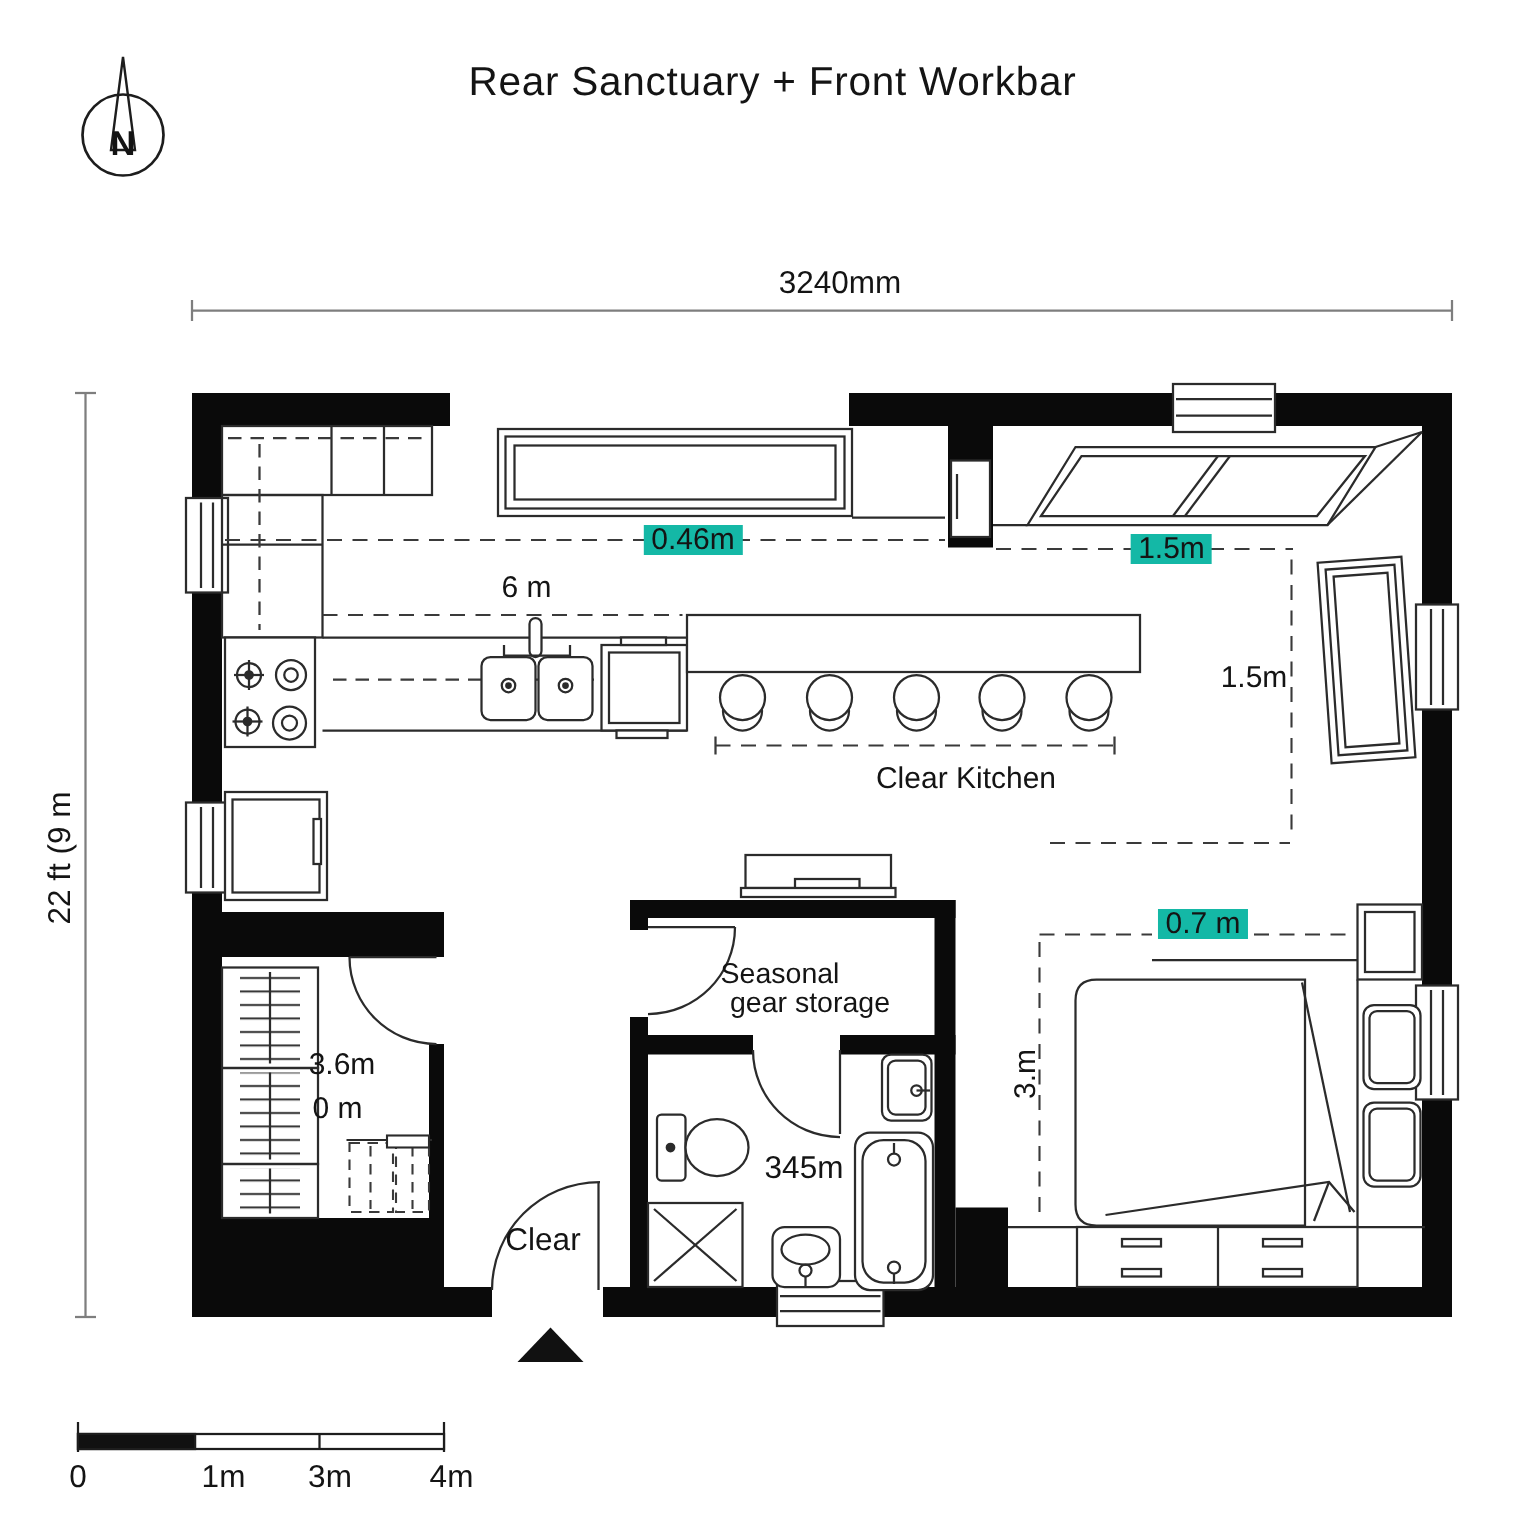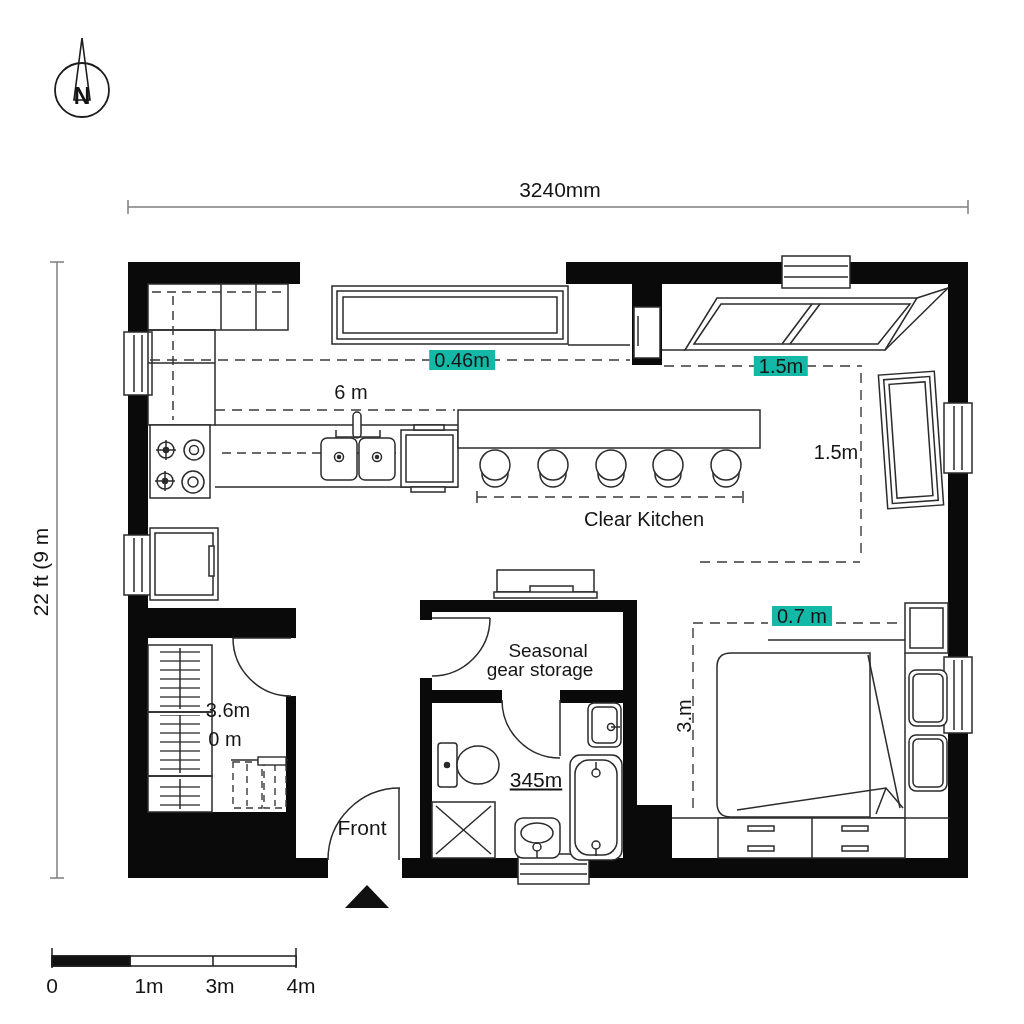--- a/index.html
+++ b/index.html
@@ -325,40 +325,41 @@
   <g stroke="#1d1d1d" stroke-width="1.5">
     <line x1="52" y1="948" x2="52" y2="968"></line>
     <line x1="296" y1="948" x2="296" y2="968"></line>
     <rect x="52" y="956" width="244" height="10" fill="#fff"></rect>
     <rect x="52" y="956" width="78" height="10" fill="#111"></rect>
     <line x1="130" y1="956" x2="130" y2="966"></line>
     <line x1="213" y1="956" x2="213" y2="966"></line>
   </g>
 </svg>
 
+<div class="lbl t-title" style="left:515px;top:55px;">Rear Sanctuary + Front Workbar</div>
 <div class="lbl t-n" style="left:82px;top:96px;">N</div>
 
 <div class="lbl t-big" style="left:560px;top:189px;">3240mm</div>
 <div class="lbl rot t-big" style="left:40px;top:572px;">22 ft (9 m</div>
 
 <div class="lbl bg" style="left:462px;top:360px;">0.46m</div>
 <div class="lbl" style="left:351px;top:392px;">6 m</div>
 <div class="lbl bg" style="left:781px;top:366px;">1.5m</div>
 <div class="lbl" style="left:836px;top:452px;">1.5m</div>
 <div class="lbl" style="left:611px;top:519px;margin-left:33px;">Clear Kitchen</div>
 
 <div class="lbl" style="left:228px;top:710px;">3.6m</div>
 <div class="lbl" style="left:225px;top:739px;">0 m</div>
 
-<div class="lbl t-sm" style="left:548px;top:650px;">Seasonal</div>
+<div class="lbl t-sm" style="left:520px;top:650px;">Seasonal</div>
 <div class="lbl t-sm" style="left:540px;top:669px;">gear storage</div>
 
 <div class="lbl bg" style="left:802px;top:616px;">0.7 m</div>
 <div class="lbl rot" style="left:684px;top:716px;">3.m</div>
-<div class="lbl t-big" style="left:536px;top:779px;text-decoration:underline;">345m</div>
-<div class="lbl t-big" style="left:362px;top:827px;">Front</div>
+<div class="lbl t-big" style="left:536px;top:779px;">345m</div>
+<div class="lbl t-big" style="left:362px;top:827px;">Clear</div>
 
 <div class="lbl t-big" style="left:52px;top:985px;">0</div>
 <div class="lbl t-big" style="left:149px;top:985px;">1m</div>
 <div class="lbl t-big" style="left:220px;top:985px;">3m</div>
 <div class="lbl t-big" style="left:301px;top:985px;">4m</div>
 
 </div>
 
 </body></html>

